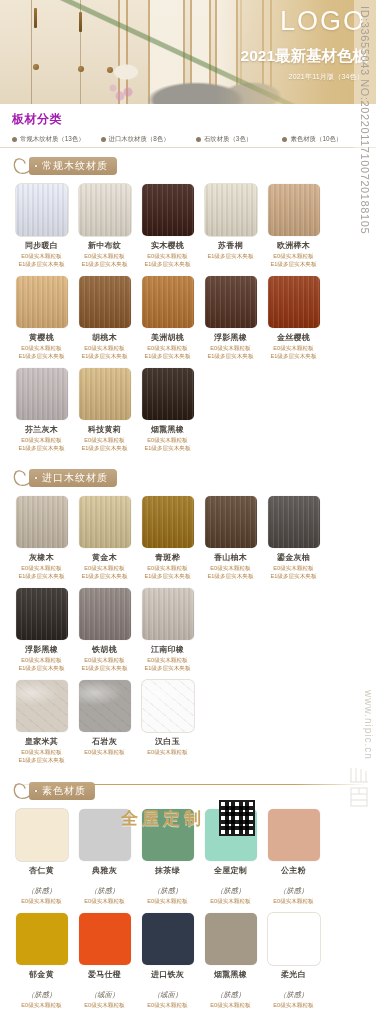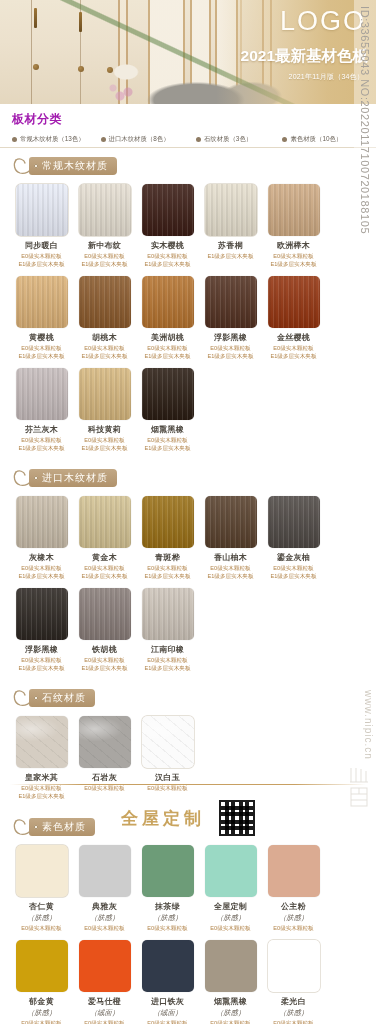--- a/index.html
+++ b/index.html
@@ -103,21 +103,21 @@
 
   
   .grid { display:flex; flex-wrap:wrap; }
   .cell { width: 59px; margin: 0 2px 8px 2px; text-align:center; }
   .sw {
     width:52px; height:52px; margin:0 auto; border-radius:5px;
     box-shadow: 0 0 0 .5px rgba(0,0,0,.05);
   }
   .sw.outline { box-shadow: 0 0 0 .7px #ddd7cc; }
   .nm { font-size:8px; font-weight:bold; color:#4f4a42; margin-top:4px; letter-spacing:.3px; white-space:nowrap; }
-  .fin { font-size:7.2px; color:#6b6359; font-style:italic; margin-top:1px; white-space:nowrap; }
+  .fin { font-size:7.2px; color:#6b6359; font-style:italic; margin-top:10px; white-space:nowrap; }
   .gr { font-size:5.6px; color:#b2844a; line-height:1.35; margin-top:2px; white-space:nowrap; }
 
   
   .footer { position:absolute; left:0; bottom:0; width:376px; height:64px; }
   .footer-rule { position:absolute; left:10px; right:10px; top:2px; height:1px;
      background: linear-gradient(90deg, rgba(200,160,98,0), #c8a062 20%, #c8a062 80%, rgba(200,160,98,0)); }
   .footer-inner { position:absolute; inset:8px 0 0 0; display:flex; align-items:center; justify-content:center; gap:14px; }
   .f-word { font-size:17px; font-weight:bold; color:#c9a45e; letter-spacing:4px;
      text-shadow: 0 1px 0 rgba(255,255,255,.6); }
   .qr { width:36px; height:36px; background:#1c1c1c; padding:2px; }
@@ -379,30 +379,20 @@
             <div class="sw" style="background: repeating-linear-gradient(90deg, rgba(255, 255, 255, 0.1) 0px, rgba(255, 255, 255, 0.1) 1px, rgba(0, 0, 0, 0.06) 1px, rgba(0, 0, 0, 0.06) 2.6px, rgba(255, 255, 255, 0) 2.6px, rgba(255, 255, 255, 0) 5px), linear-gradient(rgba(255, 255, 255, 0.12), rgba(0, 0, 0, 0.1)), rgb(205, 196, 185);"></div>
             <div class="nm">江南印橡</div>
             <div class="gr">
               <div>E0级实木颗粒板</div>
               <div>E1级多层实木夹板</div>
             </div>
           </div>
         </div>
       </div>
       <div class="section">
-        <div class="tag-wrap">
-          <svg class="tag-rope" viewBox="0 0 22 20">
-            <path d="M4 3 C1 7, 2 14, 8 16 C13 17.5, 19 14, 21 10" fill="none" stroke="#b29a76" stroke-width="1.3" stroke-linecap="round"></path>
-            <path d="M4 3 C7 1, 12 2, 13 6" fill="none" stroke="#b29a76" stroke-width="1.3" stroke-linecap="round"></path>
-          </svg>
-          <div class="tag-body">
-            <span class="tag-text">石纹材质</span>
-          </div>
-          <span class="tag-hole"></span>
-        </div>
         <div class="grid">
           <div class="cell">
             <div class="sw" style="background: radial-gradient(40px 18px at 30% 25%, rgba(255, 255, 255, 0.45), rgba(255, 255, 255, 0) 70%), repeating-linear-gradient(40deg, rgba(0, 0, 0, 0.05) 0px, rgba(0, 0, 0, 0.05) 1px, rgba(0, 0, 0, 0) 1px, rgba(0, 0, 0, 0) 9px), rgb(213, 205, 194);"></div>
             <div class="nm">皇家米其</div>
             <div class="gr">
               <div>E0级实木颗粒板</div>
               <div>E1级多层实木夹板</div>
             </div>
           </div>
           <div class="cell">

